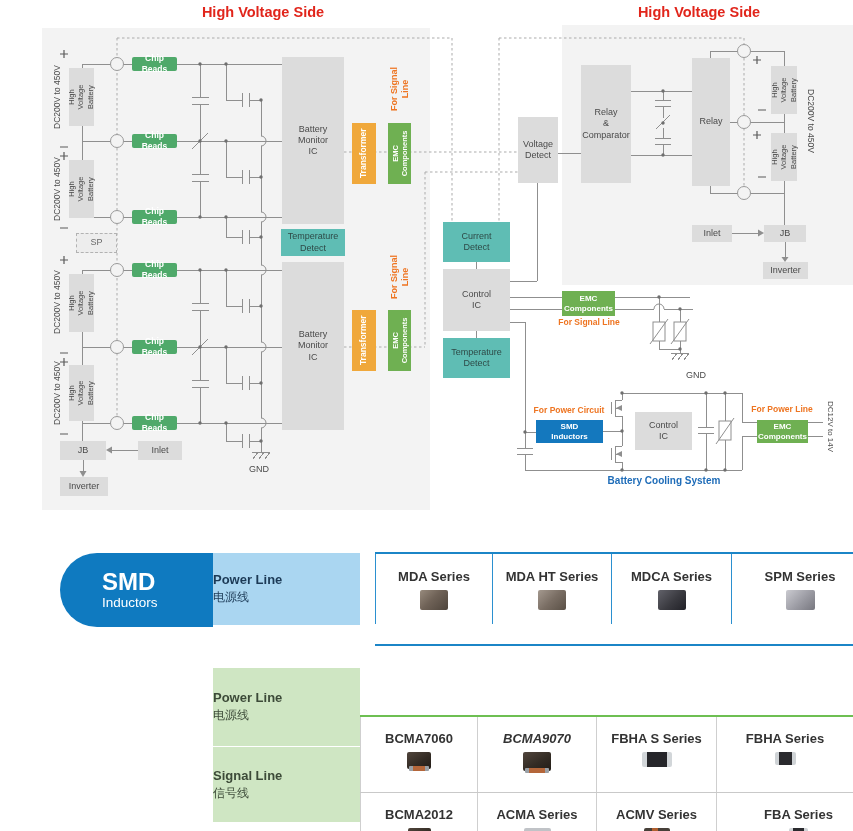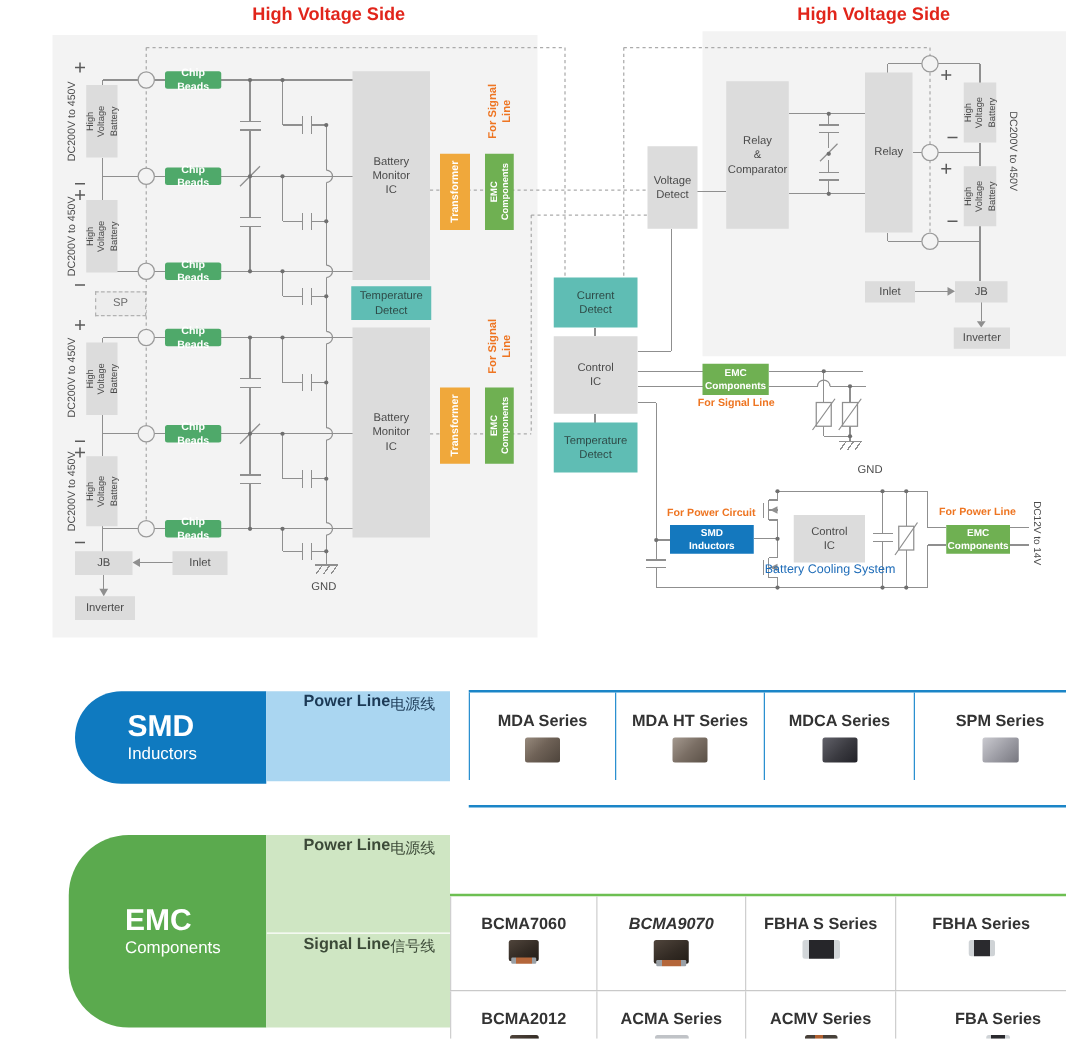--- a/index.html
+++ b/index.html
@@ -23,22 +23,22 @@
   .rot90{transform:rotate(90deg);}
   .otext{color:#ee7522;font-weight:bold;}
   .dk{color:#4a4a4a;}
   
   .blk{position:absolute;box-sizing:border-box;display:flex;flex-direction:column;justify-content:center;
        align-items:flex-start;color:#fff;}
   .smdblk{background:#0f7ac0;border-radius:37px 0 0 37px;padding-left:42px;}
   .emcblk{background:#5baa4e;border-radius:48px 0 0 48px;padding-left:45px;}
   .blk .t1{font-size:24px;font-weight:bold;line-height:1.05;}
   .blk .t2{font-size:13.5px;line-height:1.3;}
-  .cat{position:absolute;box-sizing:border-box;display:flex;flex-direction:row;justify-content:center;
-       padding-left:18px;}
+  .cat{position:absolute;box-sizing:border-box;display:flex;flex-direction:column;justify-content:center;
+       }
   .cat .c1{font-size:13px;font-weight:bold;}
   .cat .c2{font-size:12px;margin-top:2px;}
   .catblue{background:#aad6f1;color:#1c3a56;}
   .catgreen{background:#cfe6c3;color:#3c4a38;}
   .ptable{position:absolute;box-sizing:border-box;background:#fff;}
   .smdtable{border-top:2px solid #1b85c7;border-bottom:2px solid #1b85c7;display:flex;}
   .emctable{border-top:2px solid #6dbf52;border-bottom:2px solid #6dbf52;margin-top:47px;}
   .emctable .prow{display:flex;height:75px;}
   .emctable .prow.r2{border-top:1px solid #c9c9c9;height:74px;}
   .pcell{box-sizing:border-box;display:flex;flex-direction:column;align-items:center;padding-top:15px;}
@@ -271,21 +271,21 @@
   <div class="lab dk" style="left:676px;top:370px;width:40px;height:10px;font-size:9px;">GND</div>
 
   <div class="lab otext" style="left:509px;top:405px;width:120px;height:11px;font-size:8.5px;">For Power Circuit</div>
   <div class="b bluebox" style="left:536px;top:420px;width:67px;height:23px;font-size:8px;">SMD
 Inductors</div>
   <div class="b gray" style="left:635px;top:412px;width:57px;height:38px;">Control
 IC</div>
   <div class="lab otext" style="left:722px;top:404px;width:120px;height:11px;font-size:8.5px;">For Power Line</div>
   <div class="b greenbox" style="left:757px;top:420px;width:51px;height:23px;font-size:8px;">EMC Components</div>
   <div class="lab rot90 dk" style="left:802px;top:421px;width:56px;height:11px;font-size:8px;">DC12V to 14V</div>
-  <div class="lab" style="left:594px;top:450px;width:140px;height:12px;font-size:10px;font-weight:normal;color:#1e6cb8;">Battery Cooling System</div>
+  <div class="lab" style="left:594px;top:475px;width:140px;height:12px;font-size:10px;font-weight:bold;color:#1e6cb8;">Battery Cooling System</div>
 
   <div class="blk smdblk" style="left:60px;top:553px;width:153px;height:74px;">
     <div class="t1">SMD</div>
     <div class="t2">Inductors</div>
   </div>
   <div class="cat catblue" style="left:213px;top:553px;width:147px;height:72px;">
     <div class="c1">Power Line</div>
     <div class="c2">电源线</div>
   </div>
   <div class="ptable smdtable" style="left:360px;top:552px;width:493px;height:94px;margin-left:15px;">
@@ -300,24 +300,20 @@
     <div class="pcell" style="width:120px;">
       <div class="pname">MDCA Series</div>
       <div class="chip c-mdca"></div>
     </div>
     <div class="pcell" style="width:137px;">
       <div class="pname">SPM Series</div>
       <div class="chip c-spm"></div>
     </div>
   </div>
 
-  <div class="blk emcblk" style="left:55px;top:668px;width:158px;height:154px;">
-    <div class="t1">EMC</div>
-    <div class="t2">Components</div>
-  </div>
   <div class="cat catgreen" style="left:213px;top:668px;width:147px;height:78px;">
     <div class="c1">Power Line</div>
     <div class="c2">电源线</div>
   </div>
   <div class="cat catgreen" style="left:213px;top:747px;width:147px;height:75px;">
     <div class="c1">Signal Line</div>
     <div class="c2">信号线</div>
   </div>
   <div class="ptable emctable" style="left:360px;top:668px;width:493px;height:154px;">
     <div class="prow">

